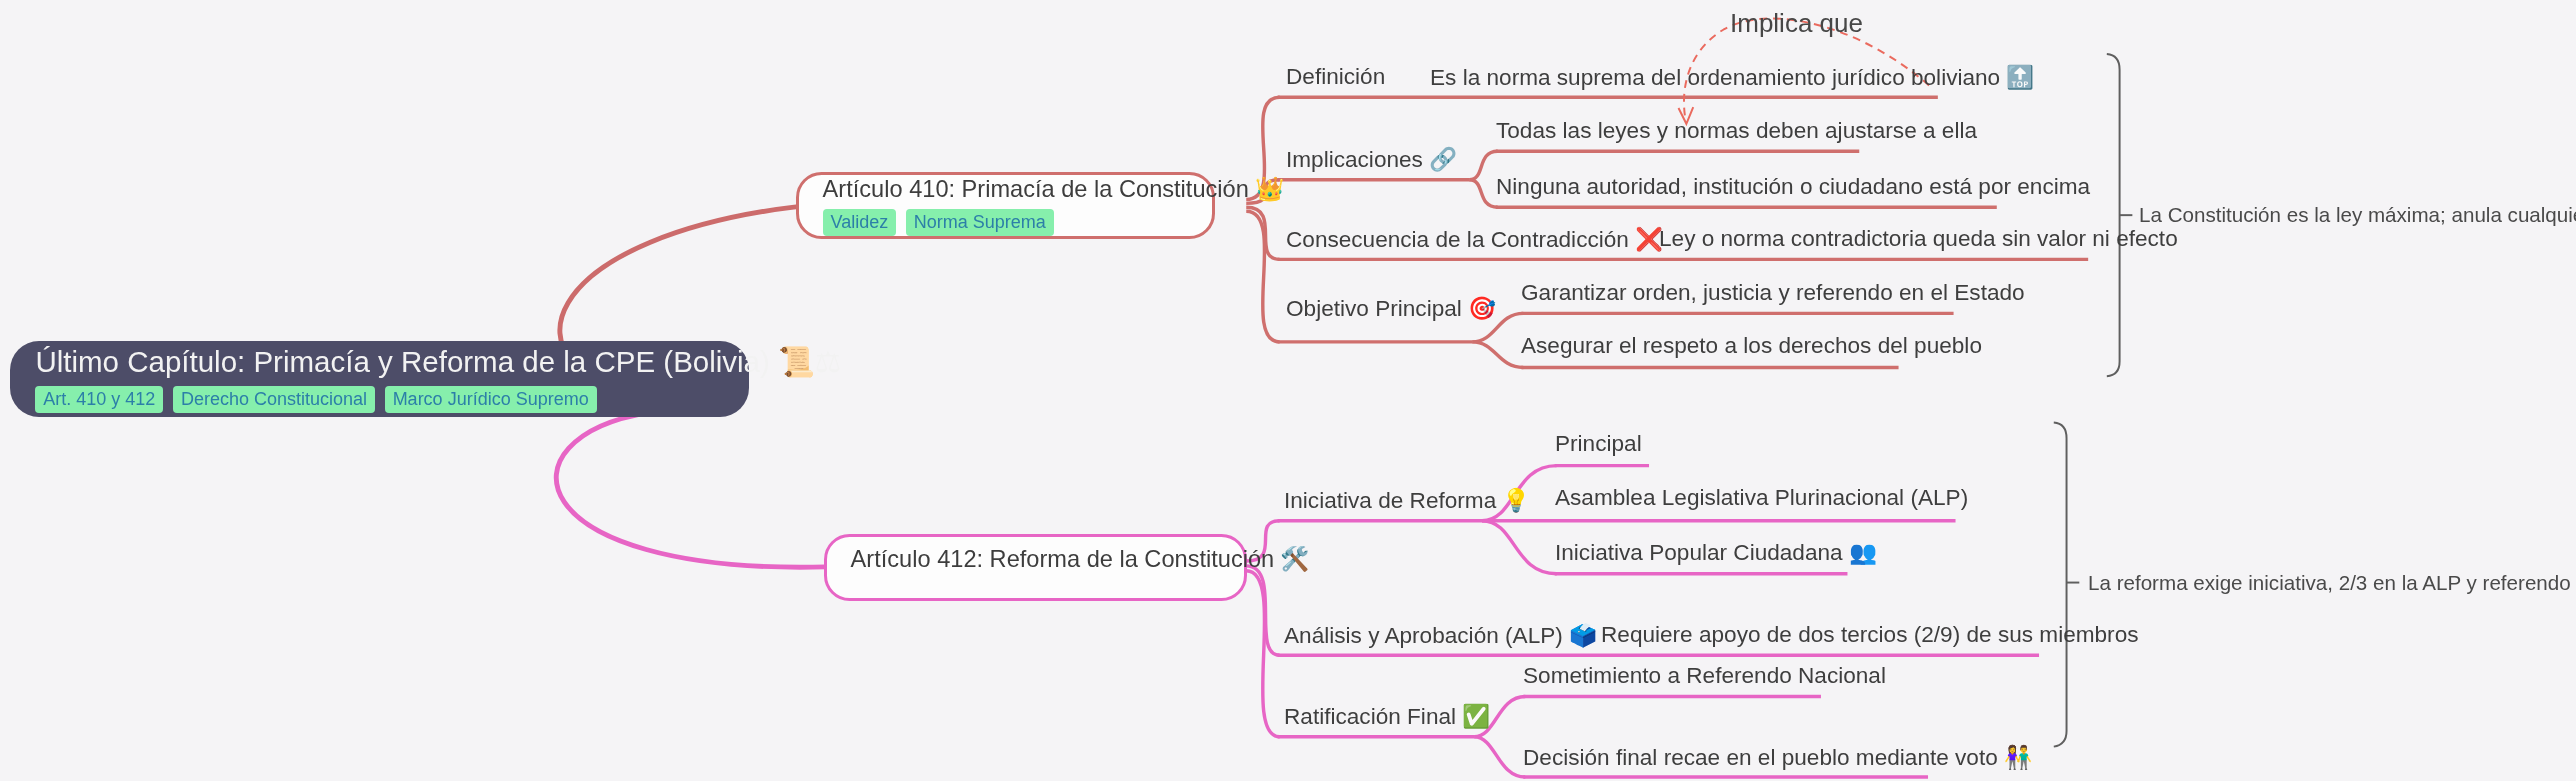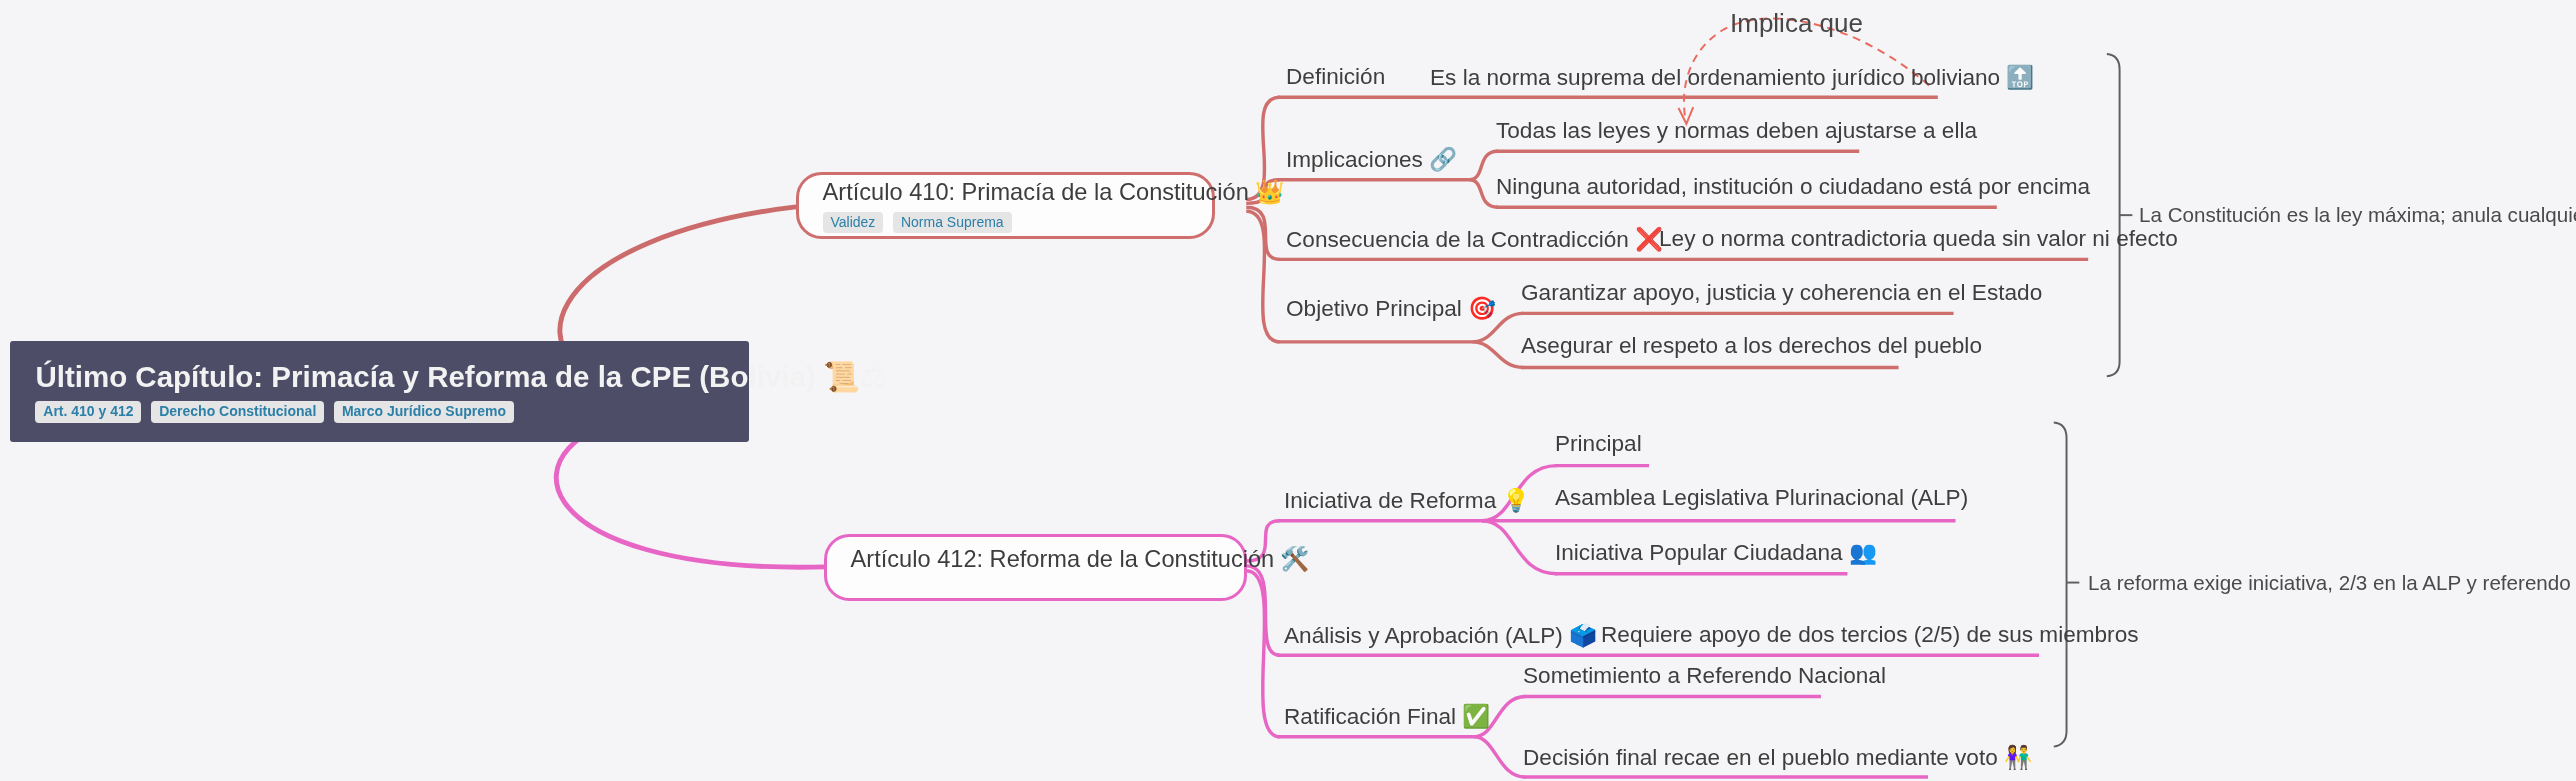--- a/index.html
+++ b/index.html
@@ -13,31 +13,31 @@
   .w-salmon-thick{stroke:#cc6b6b;stroke-width:5;fill:none;}
   .w-pink{stroke:#e765c5;stroke-width:3.5;fill:none;}
   .w-pink-thick{stroke:#e765c5;stroke-width:5;fill:none;}
   .w-bracket{stroke:#5f5f5f;stroke-width:2;fill:none;}
   .w-assoc{stroke:#ea6a5e;stroke-width:2;fill:none;stroke-dasharray:8 6;}
   .w-assoc-head{stroke:#ea6a5e;stroke-width:2;fill:none;}
 
   .node{position:absolute;z-index:2;box-sizing:border-box;background:#fdfdfd;
         display:flex;flex-direction:column;justify-content:center;}
   .root-node{
-    left:9.8px;top:341px;width:739px;height:101px;border-radius:3px;
-    background:#4d4d68;color:#f2f2f2;padding:11.8px 25.6px;gap:6.9px;font-weight:bold;
+    left:9.8px;top:341px;width:739px;height:76px;border-radius:29px;
+    background:#4d4d68;color:#f2f2f2;padding:11.8px 25.6px;gap:6.9px;
   }
   .root-title{font-size:29.5px;white-space:nowrap;}
   .branch-node{width:419px;height:67px;border-radius:25.6px;padding:7.9px 23.6px;gap:5.9px;}
   .branch-410{left:796px;top:172px;border:3.9px solid #cf6f6d;}
   .branch-412{left:824px;top:534px;width:423px;border:3.9px solid #e765c5;justify-content:space-between;}
   .branch-title{font-size:23.6px;color:#3d3d3d;white-space:nowrap;}
   .badges{display:flex;gap:9.8px;}
-  .badge{background:#e5e5e5;color:#2c7fa8;border-radius:3.9px;padding:2px 7.9px;
-         font-size:14px;line-height:1.25;white-space:nowrap;}
+  .badge{background:#86efac;color:#2c7fa8;border-radius:3.9px;padding:2px 7.9px;
+         font-size:18px;line-height:1.25;white-space:nowrap;}
 
   .lbl{position:absolute;z-index:2;transform:translateY(-50%);
        font-size:22.6px;color:#3e3e3e;white-space:nowrap;}
   .note{position:absolute;z-index:2;transform:translateY(-50%);
         font-size:20.6px;color:#4a4a4a;white-space:nowrap;}
   .assoc-label{position:absolute;z-index:3;font-size:26px;color:#474747;white-space:nowrap;}
 </style>
 </head>
 <body>
 
@@ -109,35 +109,35 @@
 </div>
 
 <div class="lbl" style="left:1286px;top:77px">Definición</div>
 <div class="lbl" style="left:1430px;top:77px">Es la norma suprema del ordenamiento jurídico boliviano 🔝</div>
 <div class="lbl" style="left:1286px;top:159px">Implicaciones 🔗</div>
 <div class="lbl" style="left:1496px;top:131px">Todas las leyes y normas deben ajustarse a ella</div>
 <div class="lbl" style="left:1496px;top:187px">Ninguna autoridad, institución o ciudadano está por encima</div>
 <div class="lbl" style="left:1286px;top:239px">Consecuencia de la Contradicción ❌</div>
 <div class="lbl" style="left:1659px;top:239px">Ley o norma contradictoria queda sin valor ni efecto</div>
 <div class="lbl" style="left:1286px;top:308px">Objetivo Principal 🎯</div>
-<div class="lbl" style="left:1521px;top:293px">Garantizar apoyo, justicia y coherencia en el Estado</div>
+<div class="lbl" style="left:1521px;top:293px">Garantizar orden, justicia y referendo en el Estado</div>
 <div class="lbl" style="left:1521px;top:346px">Asegurar el respeto a los derechos del pueblo</div>
 
 <div class="note" style="left:2139px;top:215px">La Constitución es la ley máxima; anula cualquier norma contraria.</div>
 
 <div class="assoc-label" style="left:1730px;top:7.9px">Implica que</div>
 
 <div class="node branch-node branch-412">
   <div class="branch-title">Artículo 412: Reforma de la Constitución 🛠️</div>
 </div>
 
 <div class="lbl" style="left:1284px;top:500px">Iniciativa de Reforma 💡</div>
 <div class="lbl" style="left:1555px;top:444px">Principal</div>
 <div class="lbl" style="left:1555px;top:498px">Asamblea Legislativa Plurinacional (ALP)</div>
 <div class="lbl" style="left:1555px;top:552px">Iniciativa Popular Ciudadana 👥</div>
 <div class="lbl" style="left:1284px;top:635px">Análisis y Aprobación (ALP) 🗳️</div>
-<div class="lbl" style="left:1601px;top:635px">Requiere apoyo de dos tercios (2/5) de sus miembros</div>
+<div class="lbl" style="left:1601px;top:635px">Requiere apoyo de dos tercios (2/9) de sus miembros</div>
 <div class="lbl" style="left:1284px;top:716px">Ratificación Final ✅</div>
 <div class="lbl" style="left:1523px;top:676px">Sometimiento a Referendo Nacional</div>
 <div class="lbl" style="left:1523px;top:757px">Decisión final recae en el pueblo mediante voto 👫</div>
 
 <div class="note" style="left:2088px;top:583px">La reforma exige iniciativa, 2/3 en la ALP y referendo popular.</div>
 
 
 </body></html>

